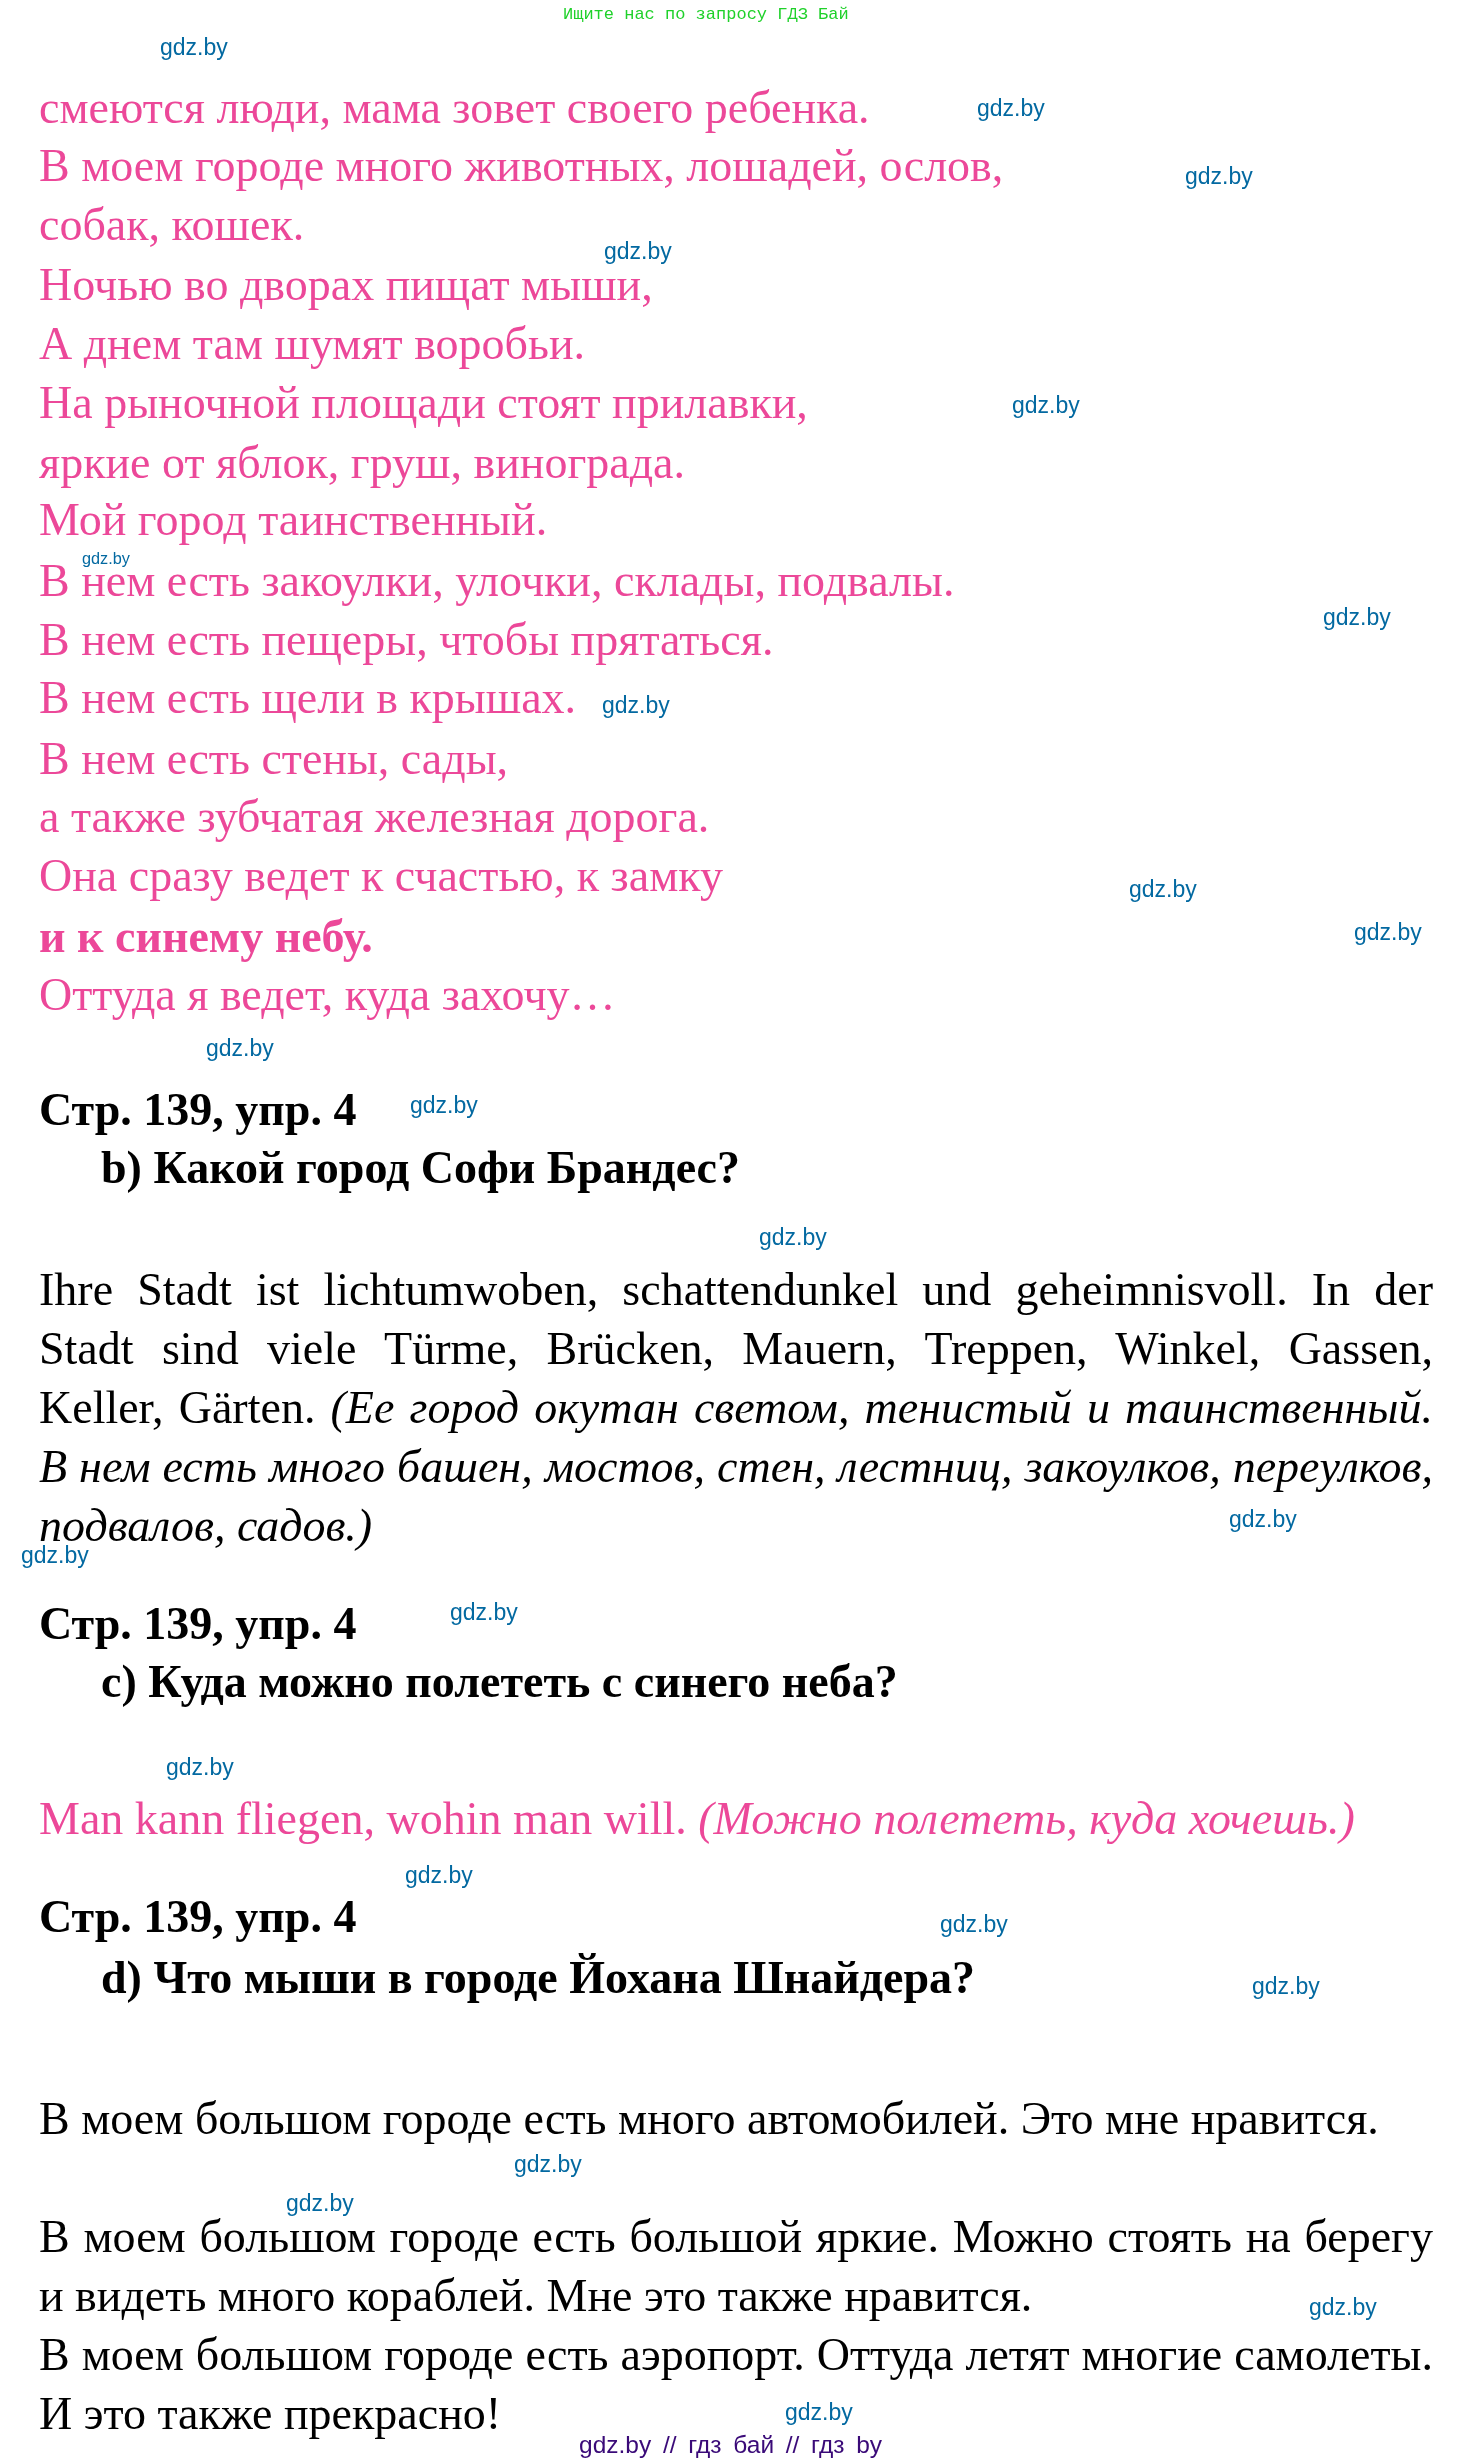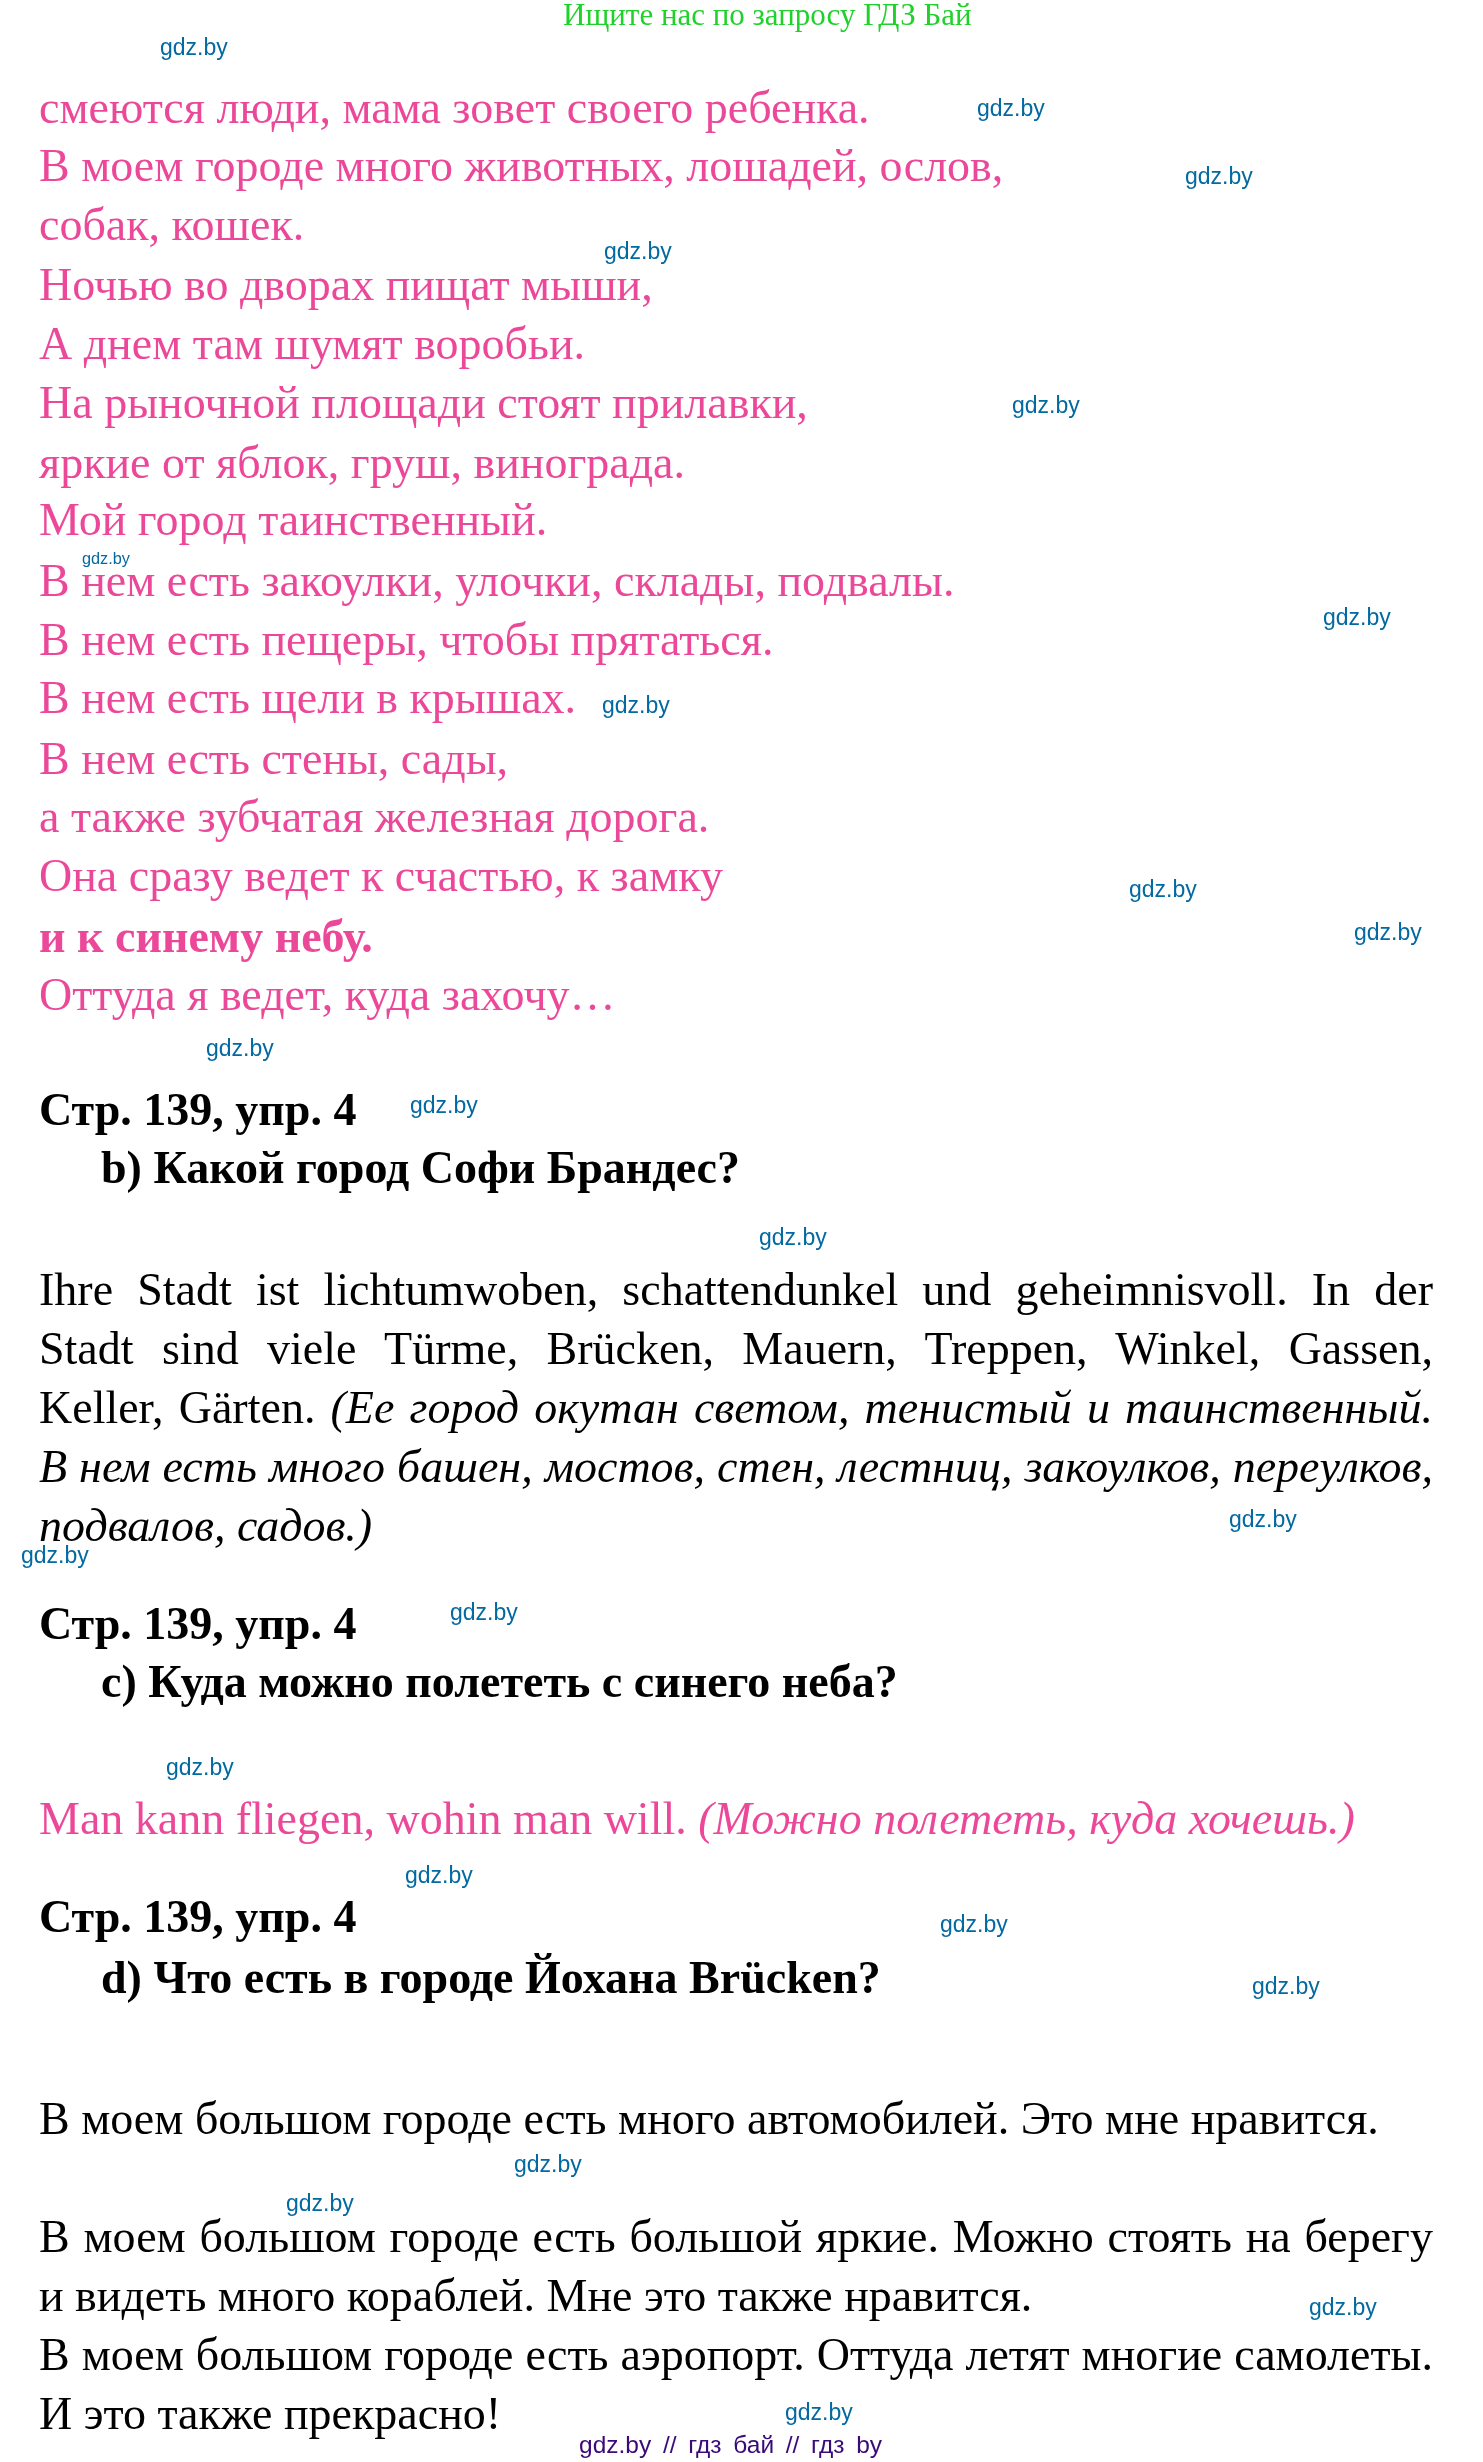--- a/index.html
+++ b/index.html
@@ -1,18 +1,18 @@
 <!DOCTYPE html>
 <html style="font-size:13px"><head>
 <meta charset="utf-8">
 <style>
   html, body { margin: 0; padding: 0; background: #ffffff; }
   body { width: 1483px; height: 2462px; position: relative; overflow: hidden; }
   .abs { position: absolute; white-space: nowrap; }
-  .top-banner { font-family: Liberation Serif, serif; font-size: 31px; line-height: 29px; }
+  .top-banner { font-family: Liberation Mono, monospace; font-size: 17px; line-height: 29px; }
   .footer-banner { font-family: "Liberation Sans", sans-serif; font-size: 24.5px; line-height: 29px; word-spacing: 4.9px; }
   .wm { font-family: "Liberation Sans", sans-serif; font-size: 23px; line-height: 26px; color: #0369a1; }
   .line { font-family: "Liberation Serif", serif; font-size: 46px; line-height: 52px; color: #ec4899; left: 39px; }
   .just { font-family: "Liberation Serif", serif; font-size: 46px; line-height: 59px; color: #000; left: 39px; width: 1394px; text-align: justify; text-align-last: left; white-space: normal; }
   .head { font-family: "Liberation Serif", serif; font-size: 46px; font-weight: bold; line-height: 52px; color: #000; }
   .it { font-style: italic; }
 </style>
 </head>
 <body>
 
@@ -75,20 +75,20 @@
   <div class="abs head" style="left:39px; top:1598px;">Стр. 139, упр. 4</div>
   <div class="abs head" style="left:101px; top:1656px;">c)  Куда можно полететь с синего неба?</div>
   <div class="abs line" style="top:1793px;">
     <span>Man kann fliegen, wohin man will.</span>
     <span class="it">(Можно полететь, куда хочешь.)</span>
   </div>
 </div>
 
 <div>
   <div class="abs head" style="left:39px; top:1891px;">Стр. 139, упр. 4</div>
-  <div class="abs head" style="left:101px; top:1952px;">d) Что есть в городе Йохана Brücken?</div>
+  <div class="abs head" style="left:101px; top:1952px;">d) Что мыши в городе Йохана Шнайдера?</div>
   <div class="abs just" style="top:2089px;">В моем большом городе есть много автомобилей. Это мне нравится.</div>
   <div class="abs just" style="top:2207px;">В моем большом городе есть большой яркие. Можно стоять на берегу и видеть много кораблей. Мне это также нравится.</div>
   <div class="abs just" style="top:2325px;">В моем большом городе есть аэропорт. Оттуда летят многие самолеты. И это также прекрасно!</div>
 </div>
 
 <div class="abs footer-banner" style="left:579px; top:2430px; color:#3a0a78;">gdz.by // гдз бай // гдз by</div>
 
 
 </body></html>

